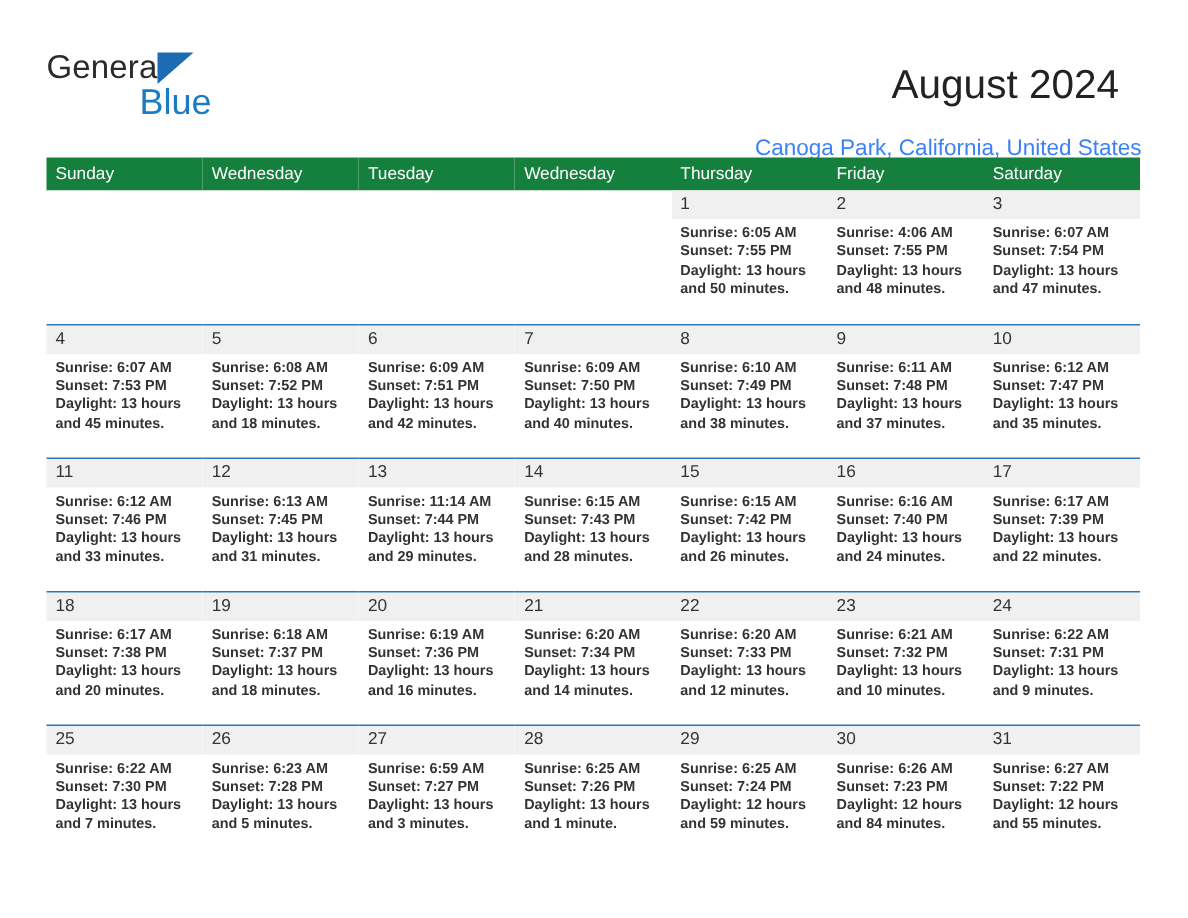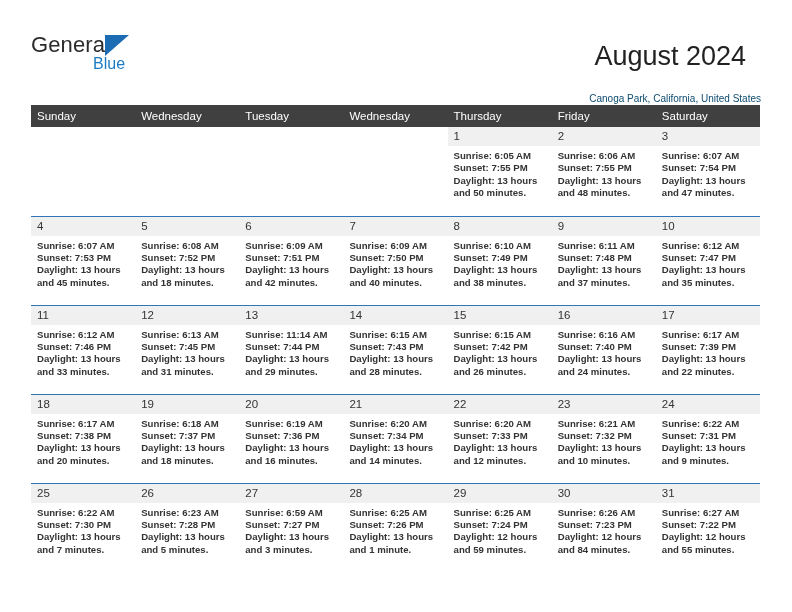--- a/index.html
+++ b/index.html
@@ -51,57 +51,57 @@
     top: 3px;
     width: 0;
     height: 0;
     border-left: 24px solid #1c6cb4;
     border-bottom: 21px solid transparent;
   }
   .logo-blue {
     position: absolute;
     left: 62px;
     top: 23px;
-    font-size: 16px;
+    font-size: 24px;
     color: #1b7bc4;
     font-family: "Liberation Sans", sans-serif;
   }
   .title-block {
     position: absolute;
     right: 0;
     top: 0;
     text-align: right;
   }
   .cal-title {
     font-size: 27px;
     color: #222222;
     line-height: 34px;
     font-weight: normal;
     margin: 15px;
     white-space: nowrap;
   }
   .cal-subtitle {
-    font-size: 10px;
-    color: #0c4a6e;
+    font-size: 15px;
+    color: #3b82f6;
     line-height: 22px;
     margin: 4px 0 0 0;
     white-space: nowrap;
   }
 
   
   .calendar {
     position: absolute;
     left: 31px;
     top: 105px;
     width: 729px;
     border-collapse: collapse;
     table-layout: fixed;
   }
   .calendar th {
-    background: #404040;
+    background: #15803d;
     color: #ffffff;
     font-size: 11.5px;
     font-weight: normal;
     text-align: left;
     padding: 5px 0 5px 6px;
     height: 20px;
     border: none;
   }
   .calendar td {
     width: 104.14px;
@@ -211,21 +211,21 @@
             <div class="cell-body">
               <div>Sunrise: 6:05 AM</div>
               <div>Sunset: 7:55 PM</div>
               <div>Daylight: 13 hours</div>
               <div>and 50 minutes.</div>
             </div>
           </td>
           <td>
             <span class="daynum">2</span>
             <div class="cell-body">
-              <div>Sunrise: 6:06 AM</div>
+              <div>Sunrise: 4:06 AM</div>
               <div>Sunset: 7:55 PM</div>
               <div>Daylight: 13 hours</div>
               <div>and 48 minutes.</div>
             </div>
           </td>
           <td>
             <span class="daynum">3</span>
             <div class="cell-body">
               <div>Sunrise: 6:07 AM</div>
               <div>Sunset: 7:54 PM</div>

